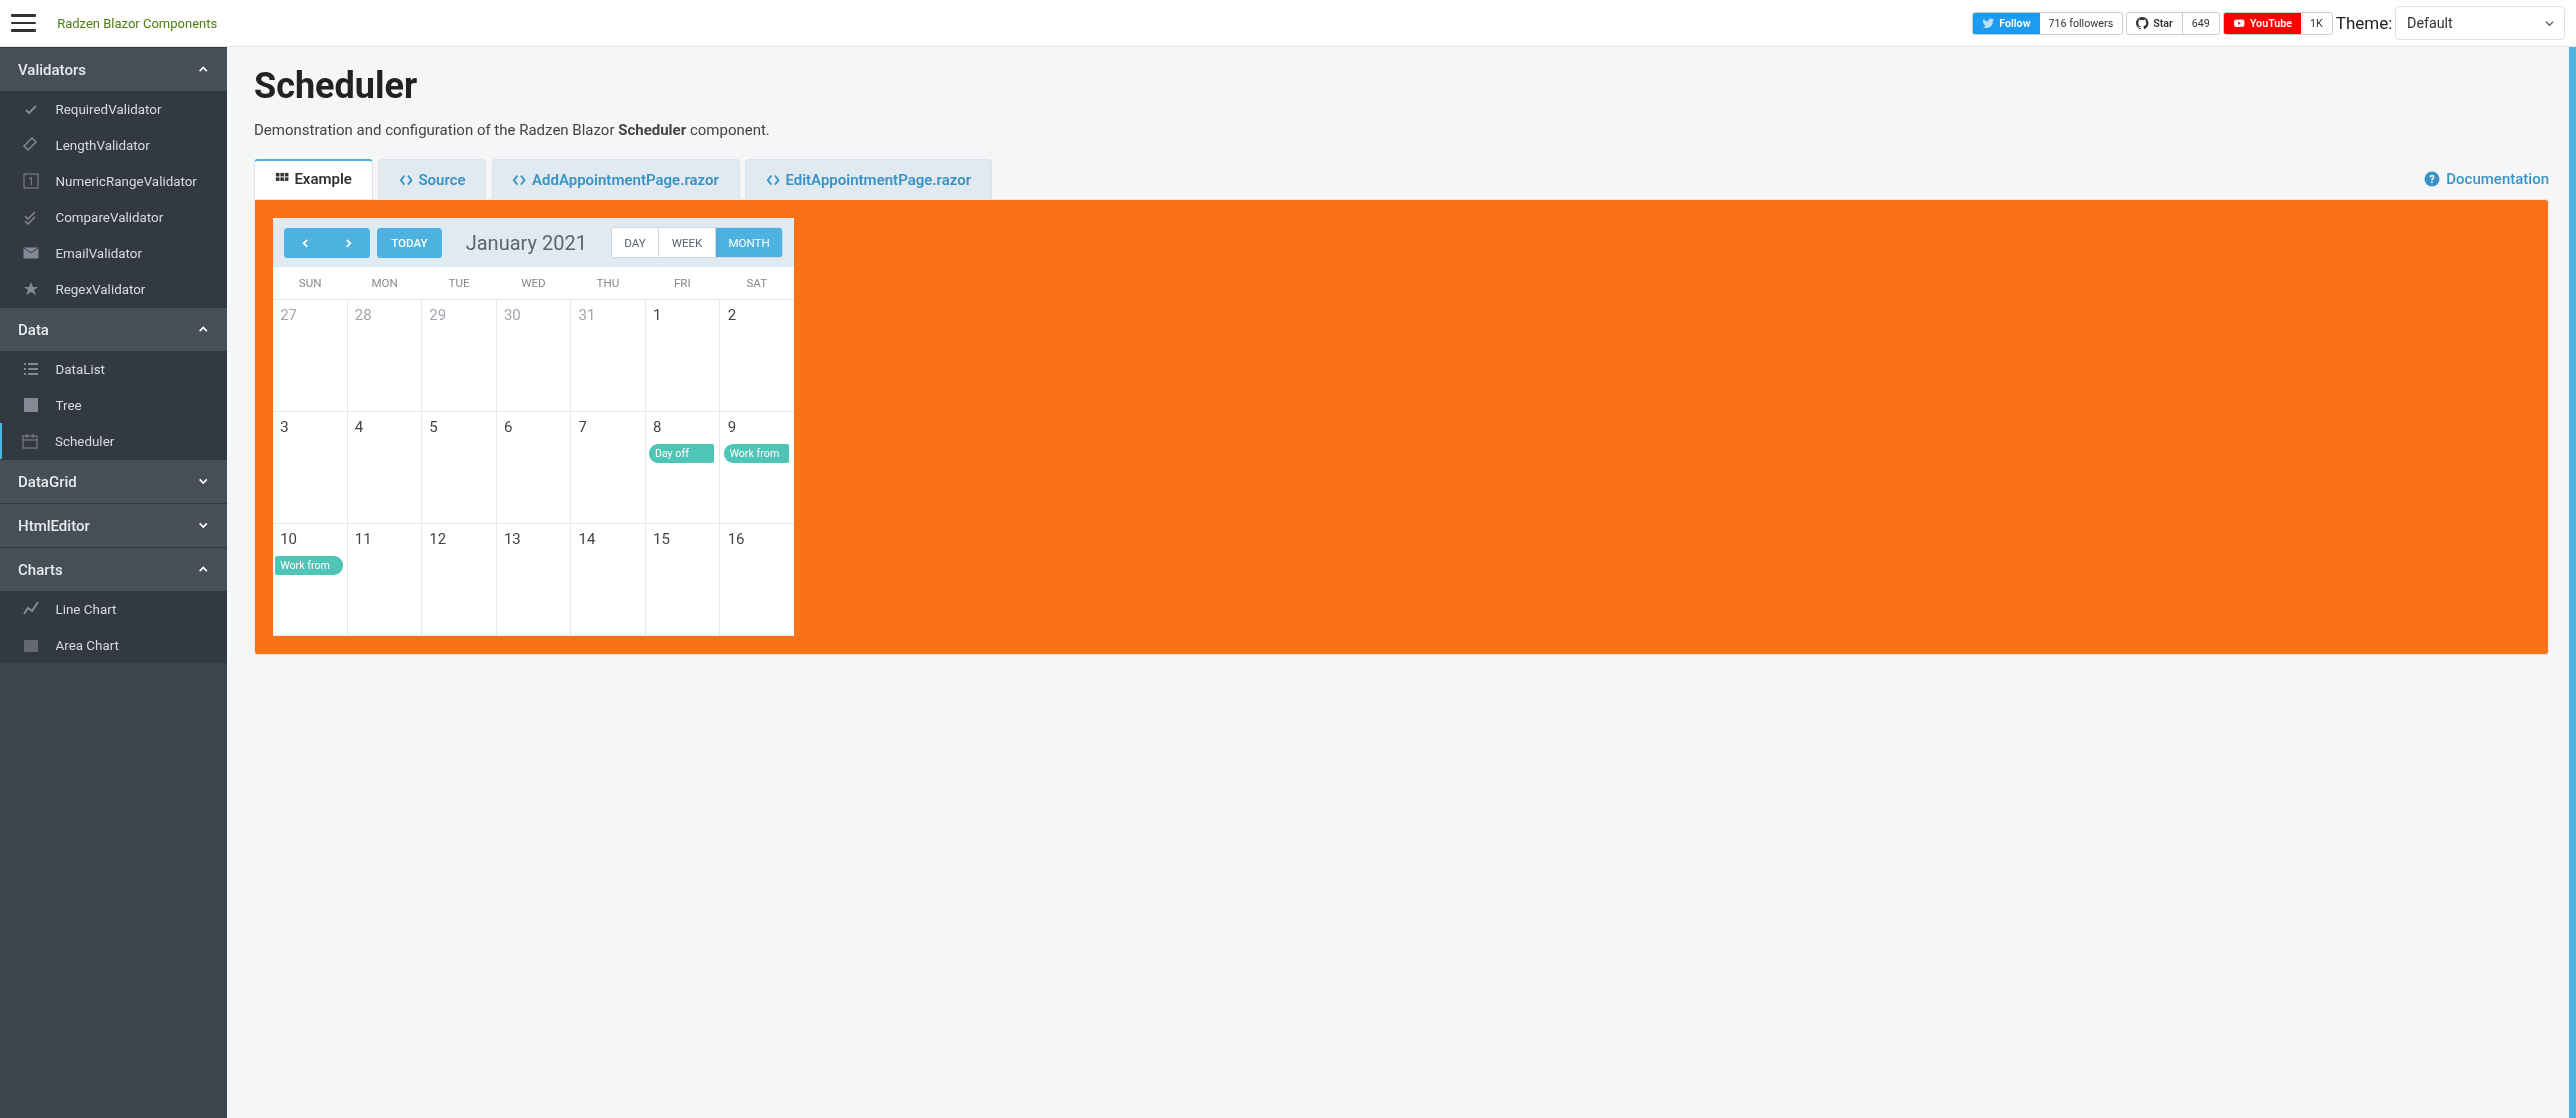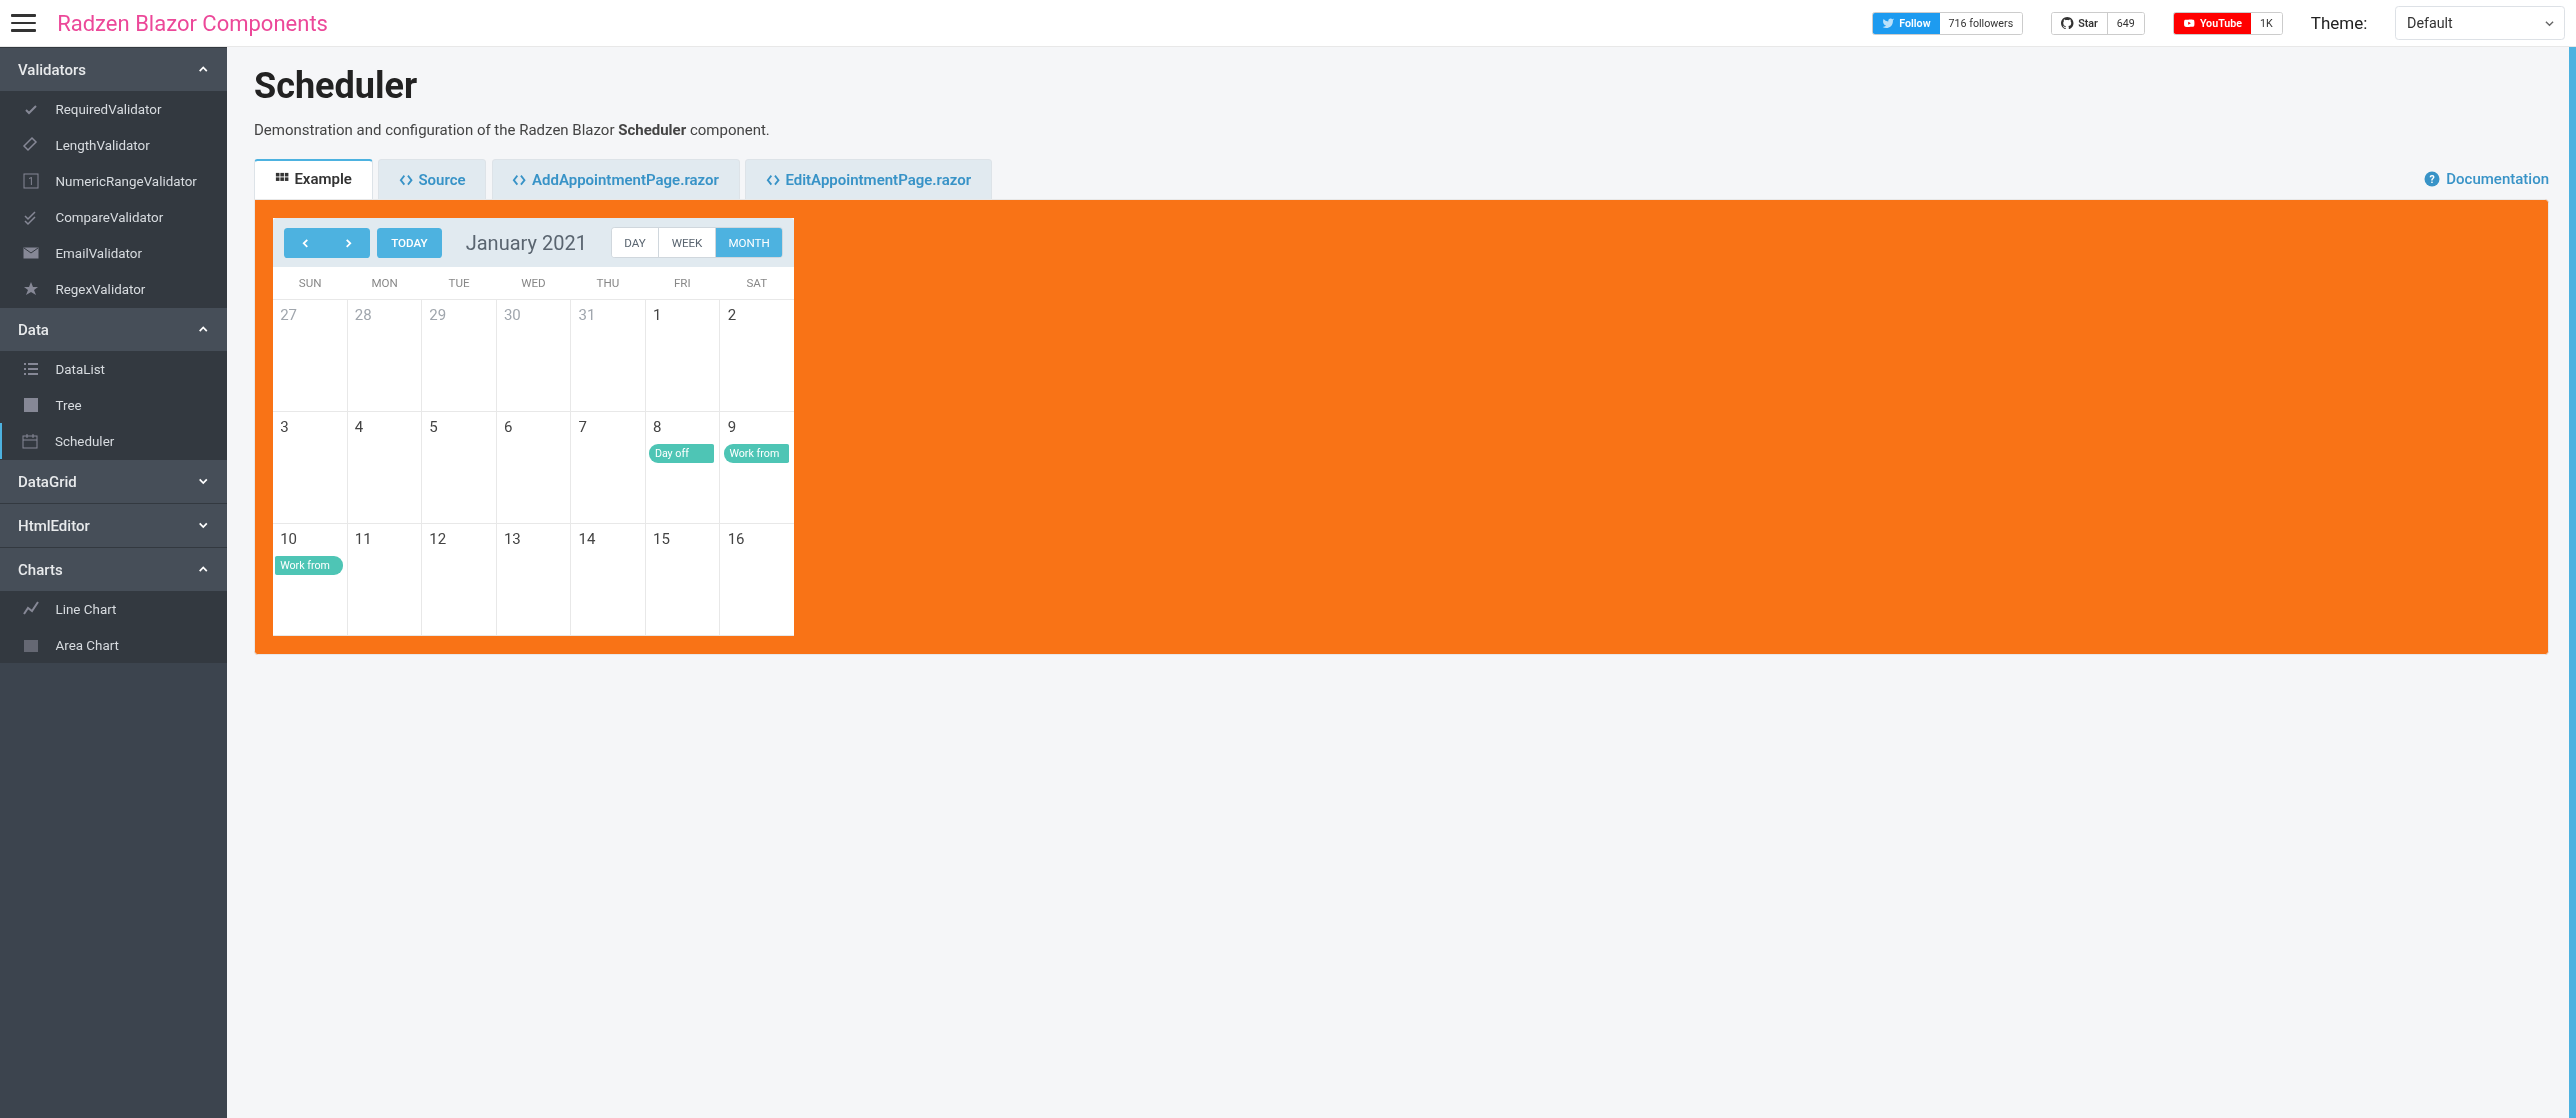--- a/index.html
+++ b/index.html
@@ -1,21 +1,21 @@
 <!DOCTYPE html>
 <html style="font-size:14.3px"><head>
 <meta charset="utf-8">
 <style>
 * { box-sizing: border-box; margin: 0; padding: 0; }
 body { font-family: -apple-system, BlinkMacSystemFont, "Segoe UI", Roboto, sans-serif; background: #f5f6f8; color: #333; overflow: hidden; }
 .topbar { height: 47px; background: #fff; border-bottom: 0.9px solid #e8e8e8; display: flex; align-items: center; padding: 0 10.7px; }
 .hamburger { width: 25px; height: 25px; display: flex; flex-direction: column; justify-content: center; gap: 4.5px; cursor: pointer; margin-right: 21.5px; }
 .hamburger span { height: 2.7px; background: #333; border-radius: 0.9px; }
-.brand { font-size: 22px; font-weight: 400; color: #ec4899; }
-.topbar-right { margin-left: auto; display: flex; align-items: center; gap: 28px; }
+.brand { font-size: 13px; font-weight: 400; color: #4d7c0f; }
+.topbar-right { margin-left: auto; display: flex; align-items: center; gap: 3px; }
 .social-btn { display: flex; align-items: center; height: 23px; border: 0.9px solid #ccc; border-radius: 2.7px; overflow: hidden; font-size: 10.7px; }
 .social-label { display: flex; align-items: center; gap: 4.5px; padding: 0 9px; height: 100%; color: #fff; font-weight: 600; }
 .social-count { padding: 0 9px; background: #fff; color: #333; height: 100%; display: flex; align-items: center; }
 .twitter { background: #1d9bf0; }
 .github { background: #fff; color: #333 !important; border-right: 0.9px solid #ccc; }
 .youtube { background: #ff0000; }
 .theme-label { font-size: 17px; color: #222; }
 .theme-select { min-width: 170px; height: 34px; border: 0.9px solid #dde1e6; border-radius: 3.6px; background: #fff; padding: 0 10.7px; display: flex; align-items: center; justify-content: space-between; cursor: pointer; font-size: 14.3px; }
 .layout { display: flex; height: calc(100vh - 47px); }
 .sidebar { width: 227px; background: #3c444e; color: #e8eaec; overflow-y: auto; flex-shrink: 0; }

